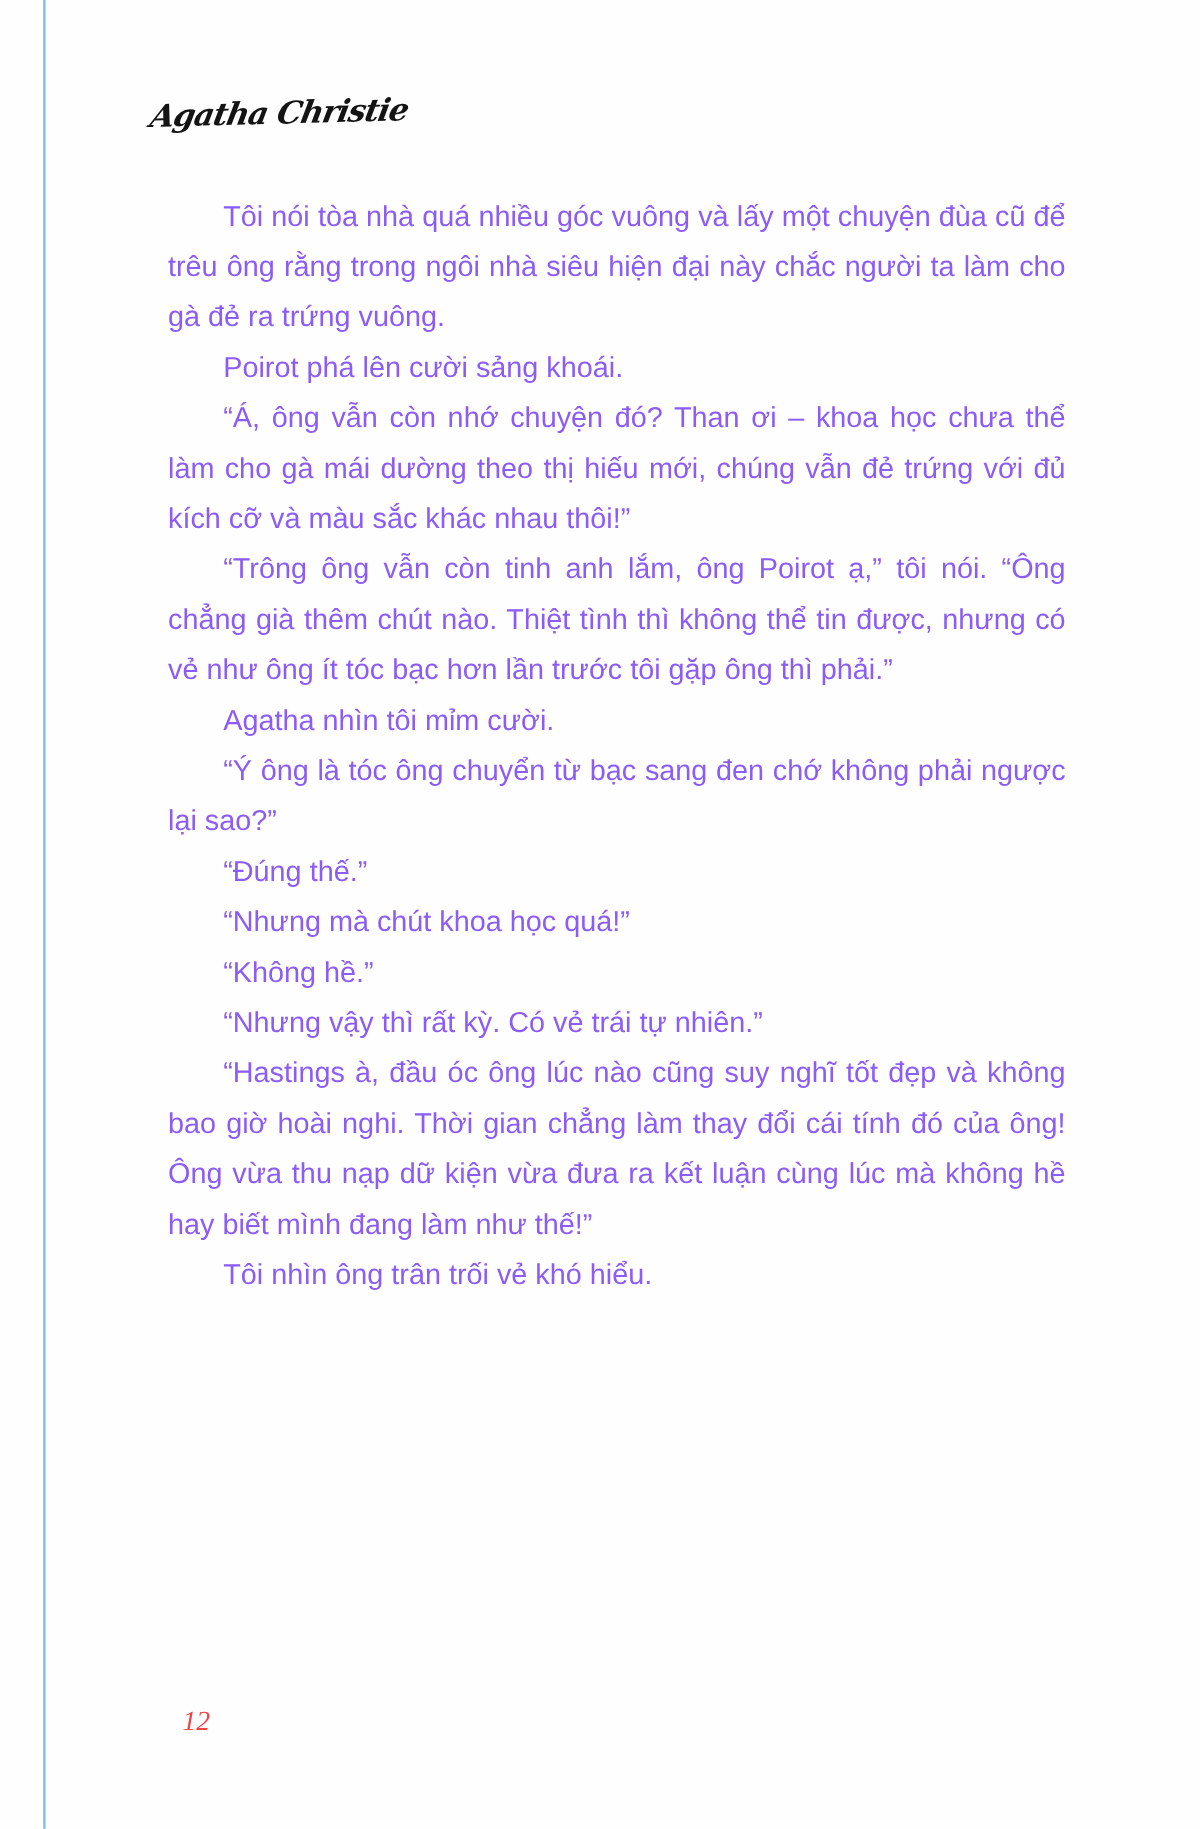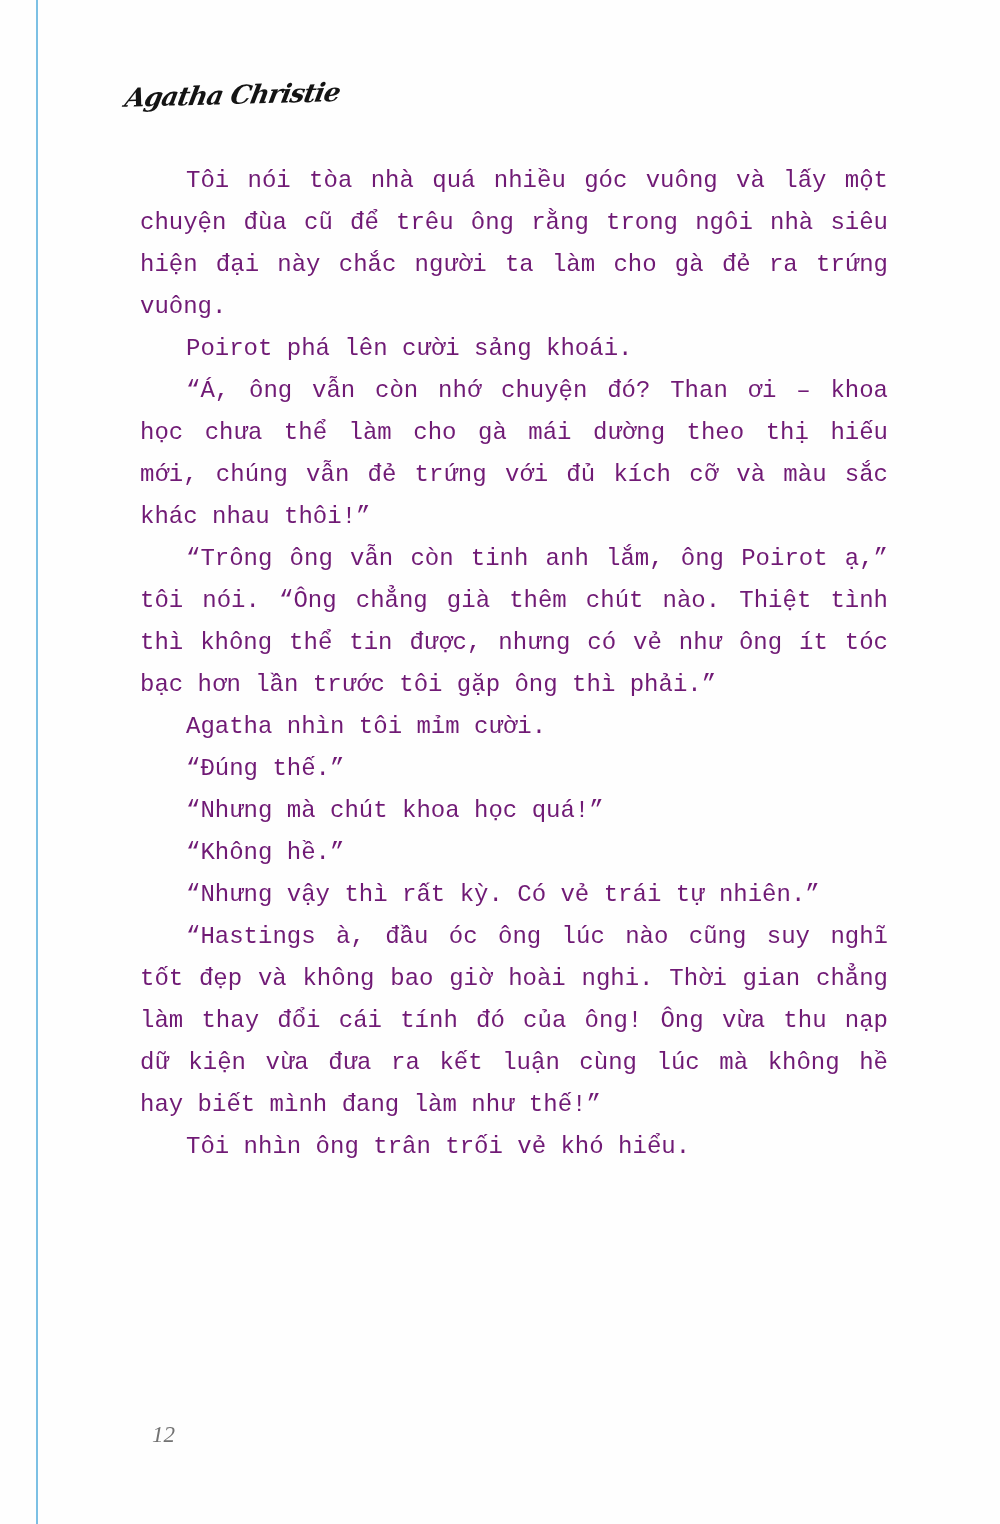--- a/index.html
+++ b/index.html
@@ -37,54 +37,55 @@
     color: #141414;
     letter-spacing: -1px;
     transform: skewX(-12deg) rotate(-1.5deg);
     white-space: nowrap;
   }
   .body-text {
     position: absolute;
     left: 140px;
     top: 160px;
     width: 748px;
-    font-family: Liberation Mono, monospace;
+    font-family: Liberation Sans, sans-serif;
     font-size: 24px;
     line-height: 42px;
-    color: #701a75;
+    color: #8b5cf6;
     text-align: justify;
   }
   .body-text p {
     margin: 0;
     text-indent: 46px;
   }
   .page-number {
     position: absolute;
     left: 152px;
     top: 1422px;
     font-family: "Liberation Serif", serif;
     font-style: italic;
     font-size: 23px;
-    color: #737373;
+    color: #ef4444;
   }
 </style>
 </head>
 <body>
 
 <div class="page">
   <div class="edge-line"></div>
 
   <div class="signature">Agatha Christie</div>
 
   <div class="body-text">
     <p>Tôi nói tòa nhà quá nhiều góc vuông và lấy một chuyện đùa cũ để trêu ông rằng trong ngôi nhà siêu hiện đại này chắc người ta làm cho gà đẻ ra trứng vuông.</p>
     <p>Poirot phá lên cười sảng khoái.</p>
     <p>“Á, ông vẫn còn nhớ chuyện đó? Than ơi – khoa học chưa thể làm cho gà mái dường theo thị hiếu mới, chúng vẫn đẻ trứng với đủ kích cỡ và màu sắc khác nhau thôi!”</p>
     <p>“Trông ông vẫn còn tinh anh lắm, ông Poirot ạ,” tôi nói. “Ông chẳng già thêm chút nào. Thiệt tình thì không thể tin được, nhưng có vẻ như ông ít tóc bạc hơn lần trước tôi gặp ông thì phải.”</p>
     <p>Agatha nhìn tôi mỉm cười.</p>
+    <p>“Ý ông là tóc ông chuyển từ bạc sang đen chớ không phải ngược lại sao?”</p>
     <p>“Đúng thế.”</p>
     <p>“Nhưng mà chút khoa học quá!”</p>
     <p>“Không hề.”</p>
     <p>“Nhưng vậy thì rất kỳ. Có vẻ trái tự nhiên.”</p>
     <p>“Hastings à, đầu óc ông lúc nào cũng suy nghĩ tốt đẹp và không bao giờ hoài nghi. Thời gian chẳng làm thay đổi cái tính đó của ông! Ông vừa thu nạp dữ kiện vừa đưa ra kết luận cùng lúc mà không hề hay biết mình đang làm như thế!”</p>
     <p>Tôi nhìn ông trân trối vẻ khó hiểu.</p>
   </div>
 
   <div class="page-number">12</div>
 </div>

